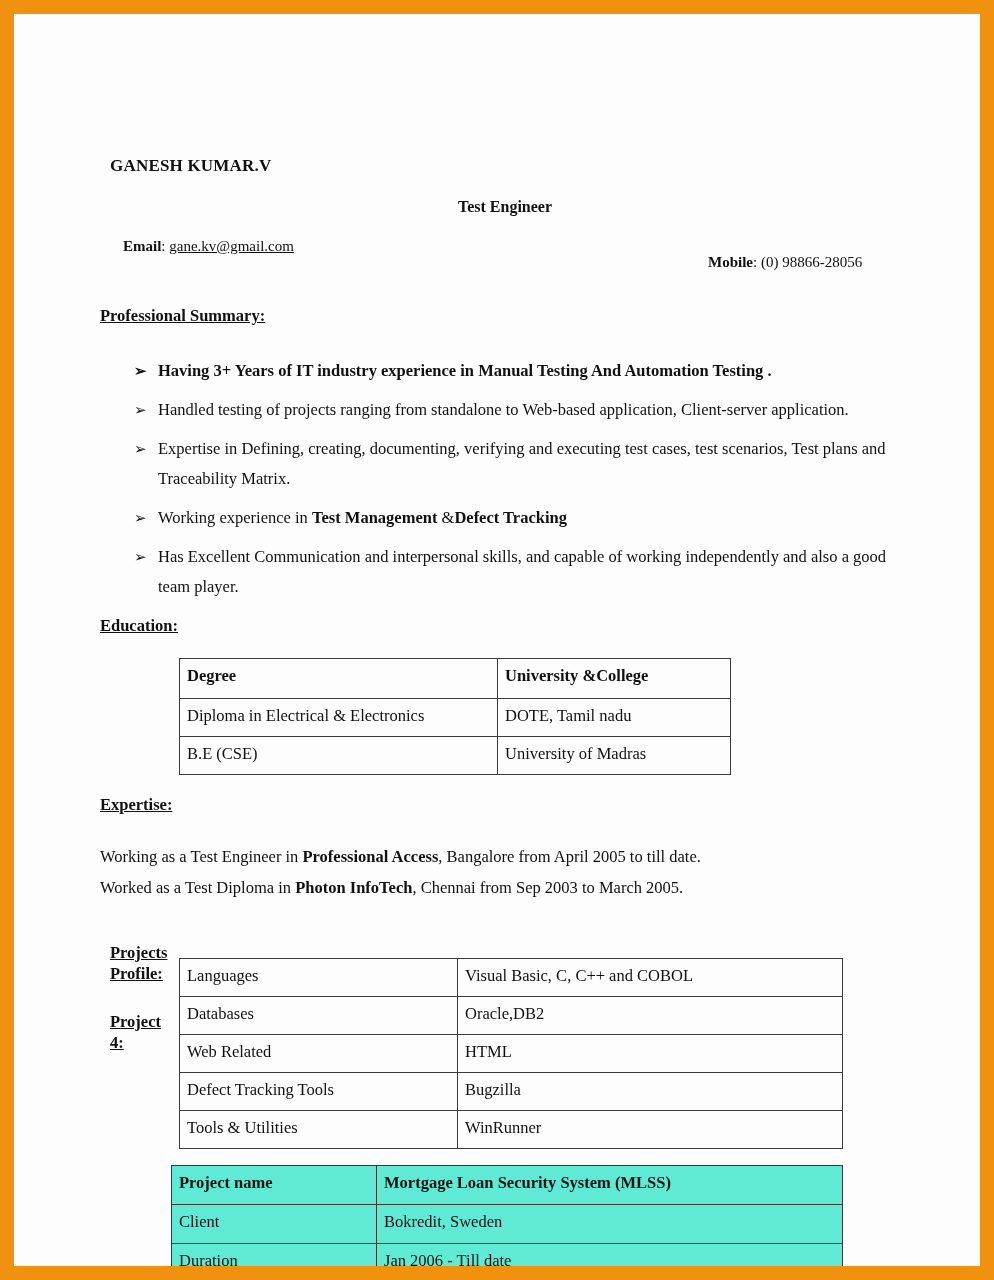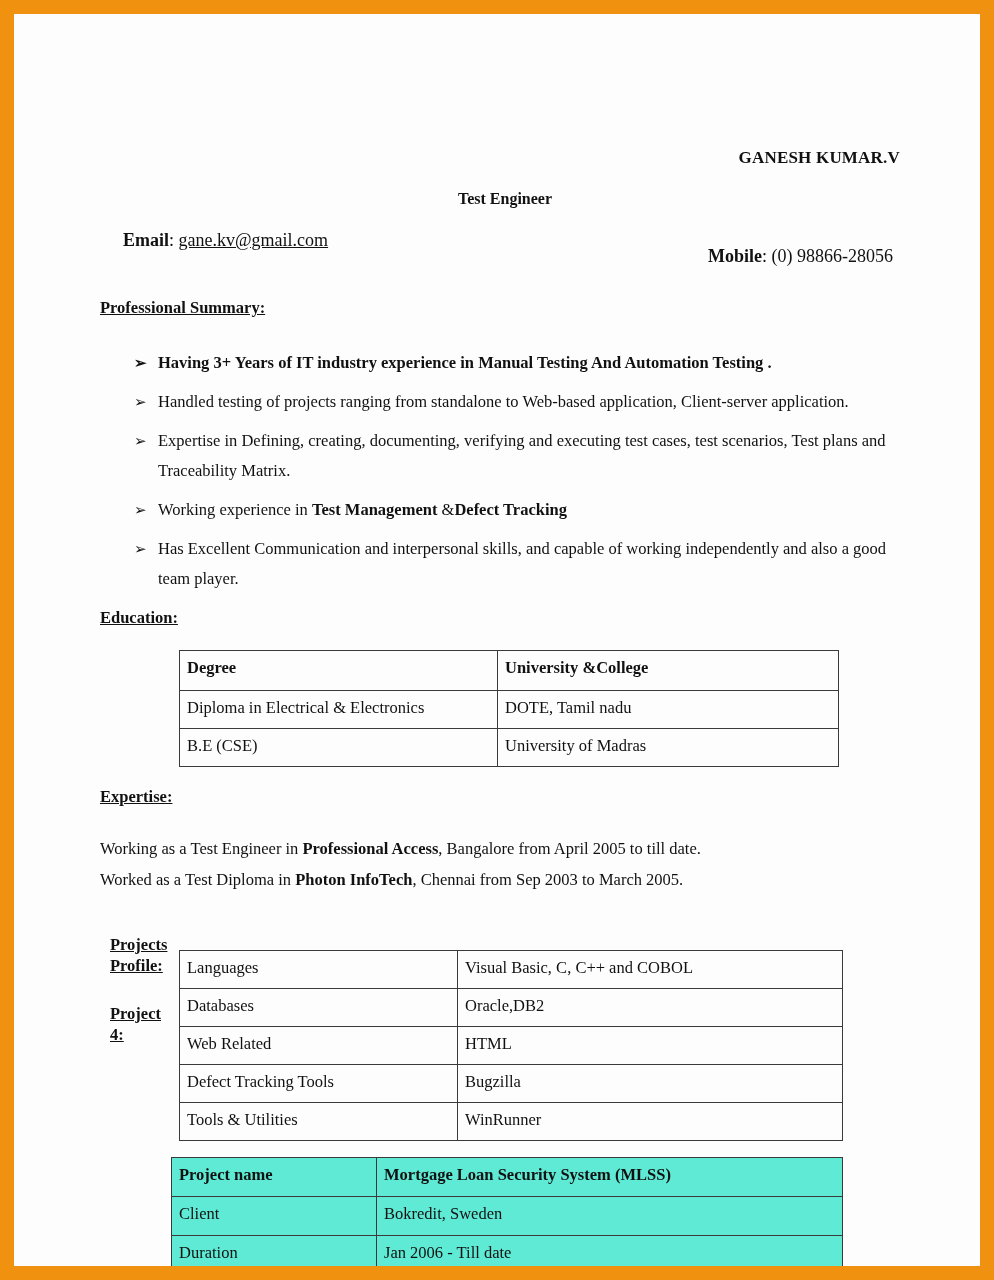--- a/index.html
+++ b/index.html
@@ -27,38 +27,38 @@
   }
   .content {
     position: absolute;
     left: 86px;
     top: 130px;
     width: 800px;
   }
 
   
   .name {
-    text-align: right;
+    text-align: left;
     font-weight: bold;
     font-size: 17px;
     letter-spacing: 0.2px;
-    margin: 4px 0 22px 0;
+    margin: 12px 0 22px 0;
     padding-left: 10px;
   }
   .role {
     text-align: center;
     font-weight: bold;
     font-size: 16px;
     margin: 0 0 22px 0;
     padding-left: 10px;
   }
   .contact-row {
     position: relative;
     height: 30px;
-    font-size: 18px;
+    font-size: 15px;
   }
   .contact-email {
     position: absolute;
     left: 23px;
     top: 0;
     white-space: nowrap;
   }
   .contact-mobile {
     position: absolute;
     left: 608px;
@@ -117,21 +117,21 @@
     text-align: left;
     vertical-align: top;
     font-weight: normal;
     font-size: 16.5px;
     line-height: 22px;
   }
   table.doc th { font-weight: bold; }
 
   
   .edu-wrap { margin-top: 22px; padding-left: 79px; }
-  table.edu { width: 660px; }
+  table.edu { width: 552px; }
   table.edu col.c1 { width: 318px; }
   table.edu th { height: 26px; }
   table.edu td { height: 24px; }
 
   
   .exp-lines { margin-top: 26px; font-size: 16.5px; line-height: 31px; }
   .exp-lines div b { font-weight: bold; }
 
   
   .projects-block {

